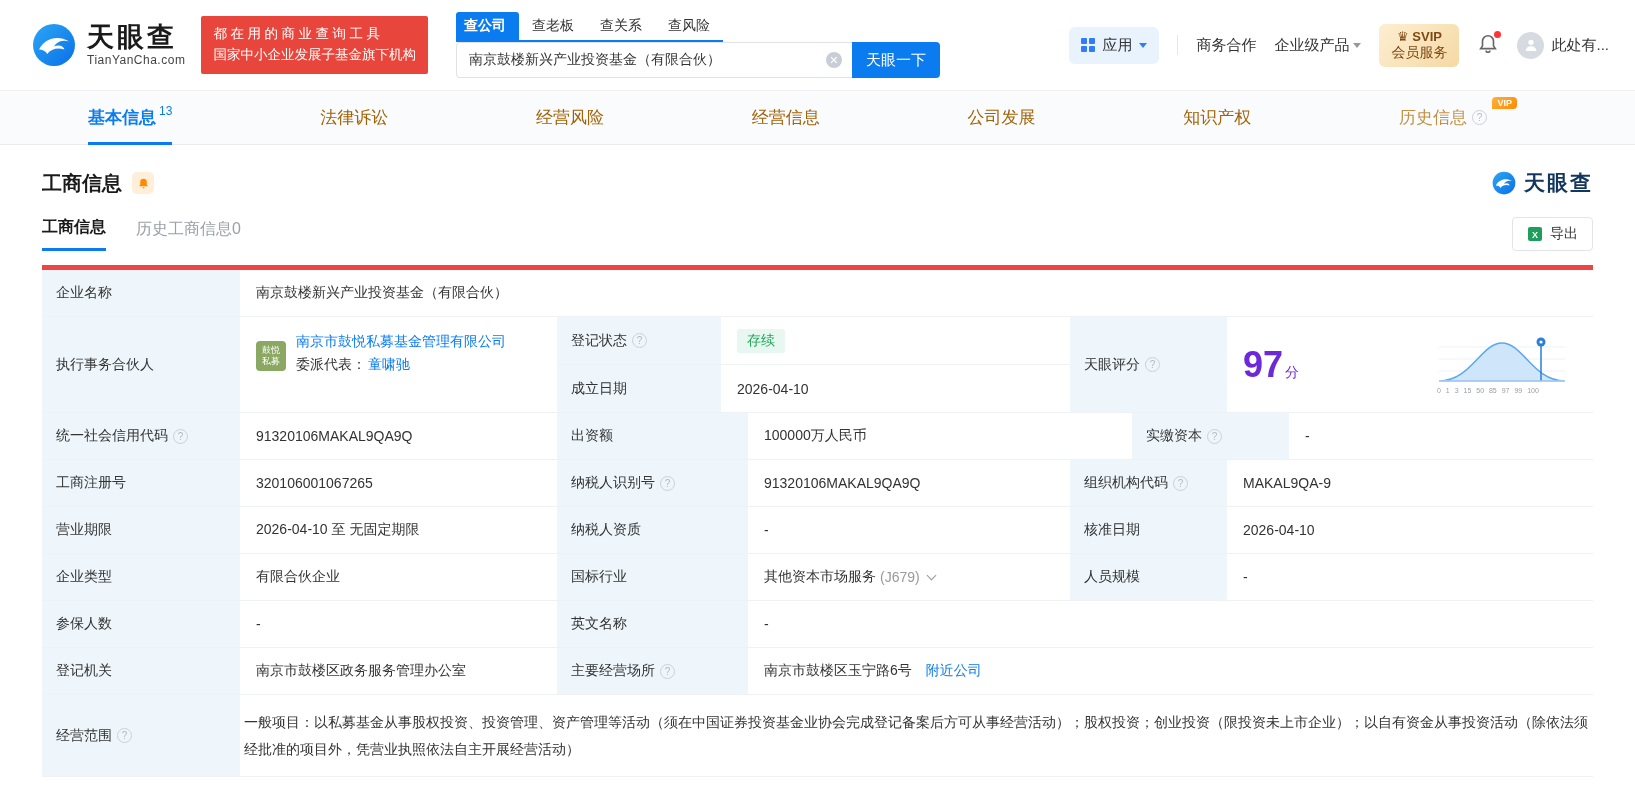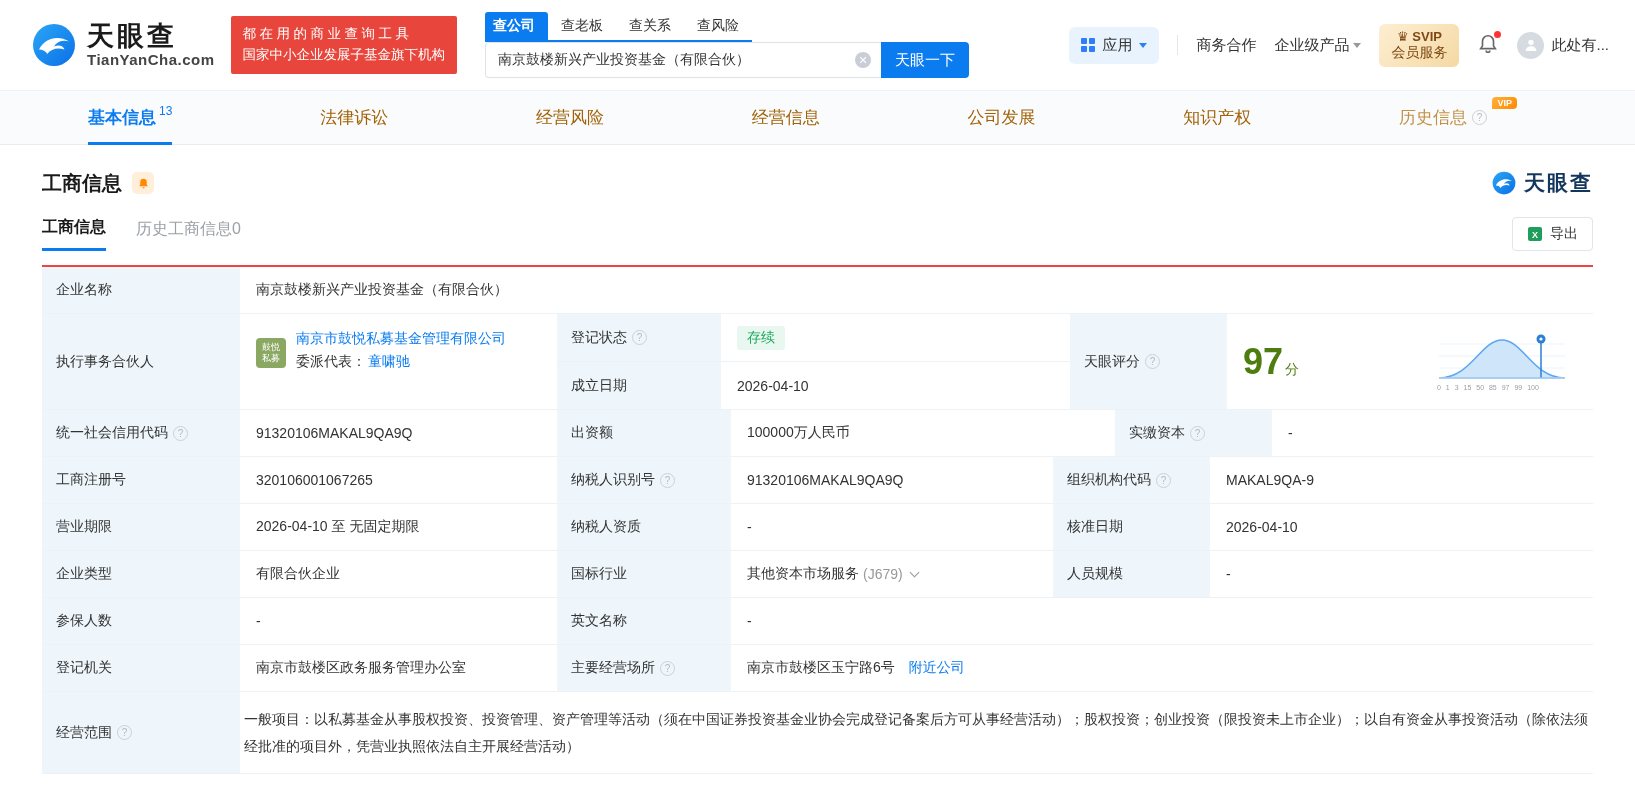--- a/index.html
+++ b/index.html
@@ -8,21 +8,21 @@
     font-family:"Liberation Sans","DejaVu Sans",sans-serif; color:#333;
   }
   a { text-decoration:none; }
   .link { color:#0b7cf0; cursor:pointer; }
 
   
   .top-header { display:flex; align-items:center; height:90px; padding:0 26px 0 30px; gap:16px; background:#fff; }
   .logo { display:flex; align-items:center; gap:9px; cursor:pointer; }
   .logo svg { width:48px; height:48px; }
   .logo-text .brand { font-size:27px; font-weight:bold; color:#1a1a1a; letter-spacing:3px; line-height:1.1; }
-  .logo-text .domain { font-size:15px; color:#444; letter-spacing:.5px;font-weight:bold; }
+  .logo-text .domain { font-size:12px; color:#444; letter-spacing:.5px; }
   .banner { background:#e8463c; color:#fff; font-size:13.5px; padding:8px 12px; border-radius:2px; line-height:1.55; }
   .banner .l1 { letter-spacing:3.5px; }
 
   .search-wrap { display:flex; flex-direction:column; margin-left:12px; }
   .search-tabs { display:flex; align-items:flex-end; width:fit-content; }
   .s-tab { font-size:14px; padding:5px 13px 5px; color:#333; cursor:pointer; border-bottom:2px solid #0b7cf0; }
   .s-tab.active { background:#0b7cf0; color:#ffffff; border-radius:3px 3px 0 0; font-weight:bold;padding-left:8px; }
   .search-row { display:flex; }
   .search-box { position:relative; }
   .search-input { width:396px; height:36px; border:1px solid #dfe3e8; border-right:none; border-radius:4px 0 0 4px;
@@ -68,26 +68,26 @@
   .brand-right .txt { font-size:21px; font-weight:bold; color:#12365c; letter-spacing:2px; }
 
   
   .sub-tabs { display:flex; align-items:center; padding:20px 42px 0 42px; gap:30px; font-size:16px; }
   .sub-tab { color:#9aa0a6; cursor:pointer; padding-bottom:10px; }
   .sub-tab.active { color:#1a1a1a; font-weight:bold; border-bottom:3px solid #0b7cf0; }
   .export-btn { margin-left:auto; display:flex; align-items:center; gap:7px; border:1px solid #e1e4e8; border-radius:4px;
     background:#fff; padding:7px 14px; font-size:14px; color:#333; cursor:pointer; font-family:inherit; }
 
   
-  .info-table { margin:14px 42px 0 42px; border-top:2px solid #ef4444; }
+  .info-table { margin:14px 42px 0 42px; border-top:5px solid #ef4444; }
   .t-row { display:flex; border-bottom:1px solid #eef2f5; min-height:47px; align-items:stretch; }
   .lc { width:198px; background:#eef6fb; display:flex; align-items:center; padding:0 14px; font-size:14px; color:#333; flex-shrink:0; }
   .vc { display:flex; align-items:center; padding:0 16px; font-size:14px; color:#333; background:#fff; }
   .w-v1 { width:317px; flex-shrink:0; }
-  .w-l2 { width:174px; }
+  .w-l2 { width:191px; }
   .w-l3 { width:157px; }
   .v-last { flex:1; }
   .help { width:15px; height:15px; border:1px solid #ccd1d7; border-radius:50%; color:#b4bac1; font-size:10px;
     line-height:13px; text-align:center; display:inline-block; margin-left:5px; flex-shrink:0; cursor:pointer; }
   .badge-green { background:#e8f7ef; color:#1fa85c; padding:3px 10px; border-radius:3px; }
   .chev { width:7px; height:7px; border-right:1.5px solid #999; border-bottom:1.5px solid #999; display:inline-block;
     transform:rotate(45deg); margin-left:8px; margin-top:-4px; cursor:pointer; }
   .code-gray { color:#999; margin-left:4px; }
 
   
@@ -99,21 +99,21 @@
   .company-link { max-width:250px; line-height:1.8; }
   .rep-line { display:flex; gap:2px; }
   .mid { width:513px; display:flex; flex-direction:column; flex-shrink:0; }
   .mrow { display:flex; flex:1; align-items:stretch; }
   .mrow.first { border-bottom:1px solid #eef2f5; }
   .mrow .lc { width:164px; }
   .mrow .vc { flex:1; }
 
   
   .score-cell { flex:1; justify-content:space-between; padding-right:24px; }
-  .score-num { color:#4d7c0f; cursor:pointer; }
+  .score-num { color:#6d28d9; cursor:pointer; }
   .score-num .val { font-size:36px; font-weight:bold; }
   .score-num .unit { font-size:14px; margin-left:2px; }
   .chart { display:flex; flex-direction:column; width:134px; }
   .chart .axis { font-size:7px; color:#9aa0a6; word-spacing:3px; padding-left:2px; white-space:nowrap; }
 
   
   .t-row.scope-row { min-height:78px; }
   .scope-row .vc { padding:14px 4px; line-height:1.9; align-items:flex-start; }
 </style>
 </head>

